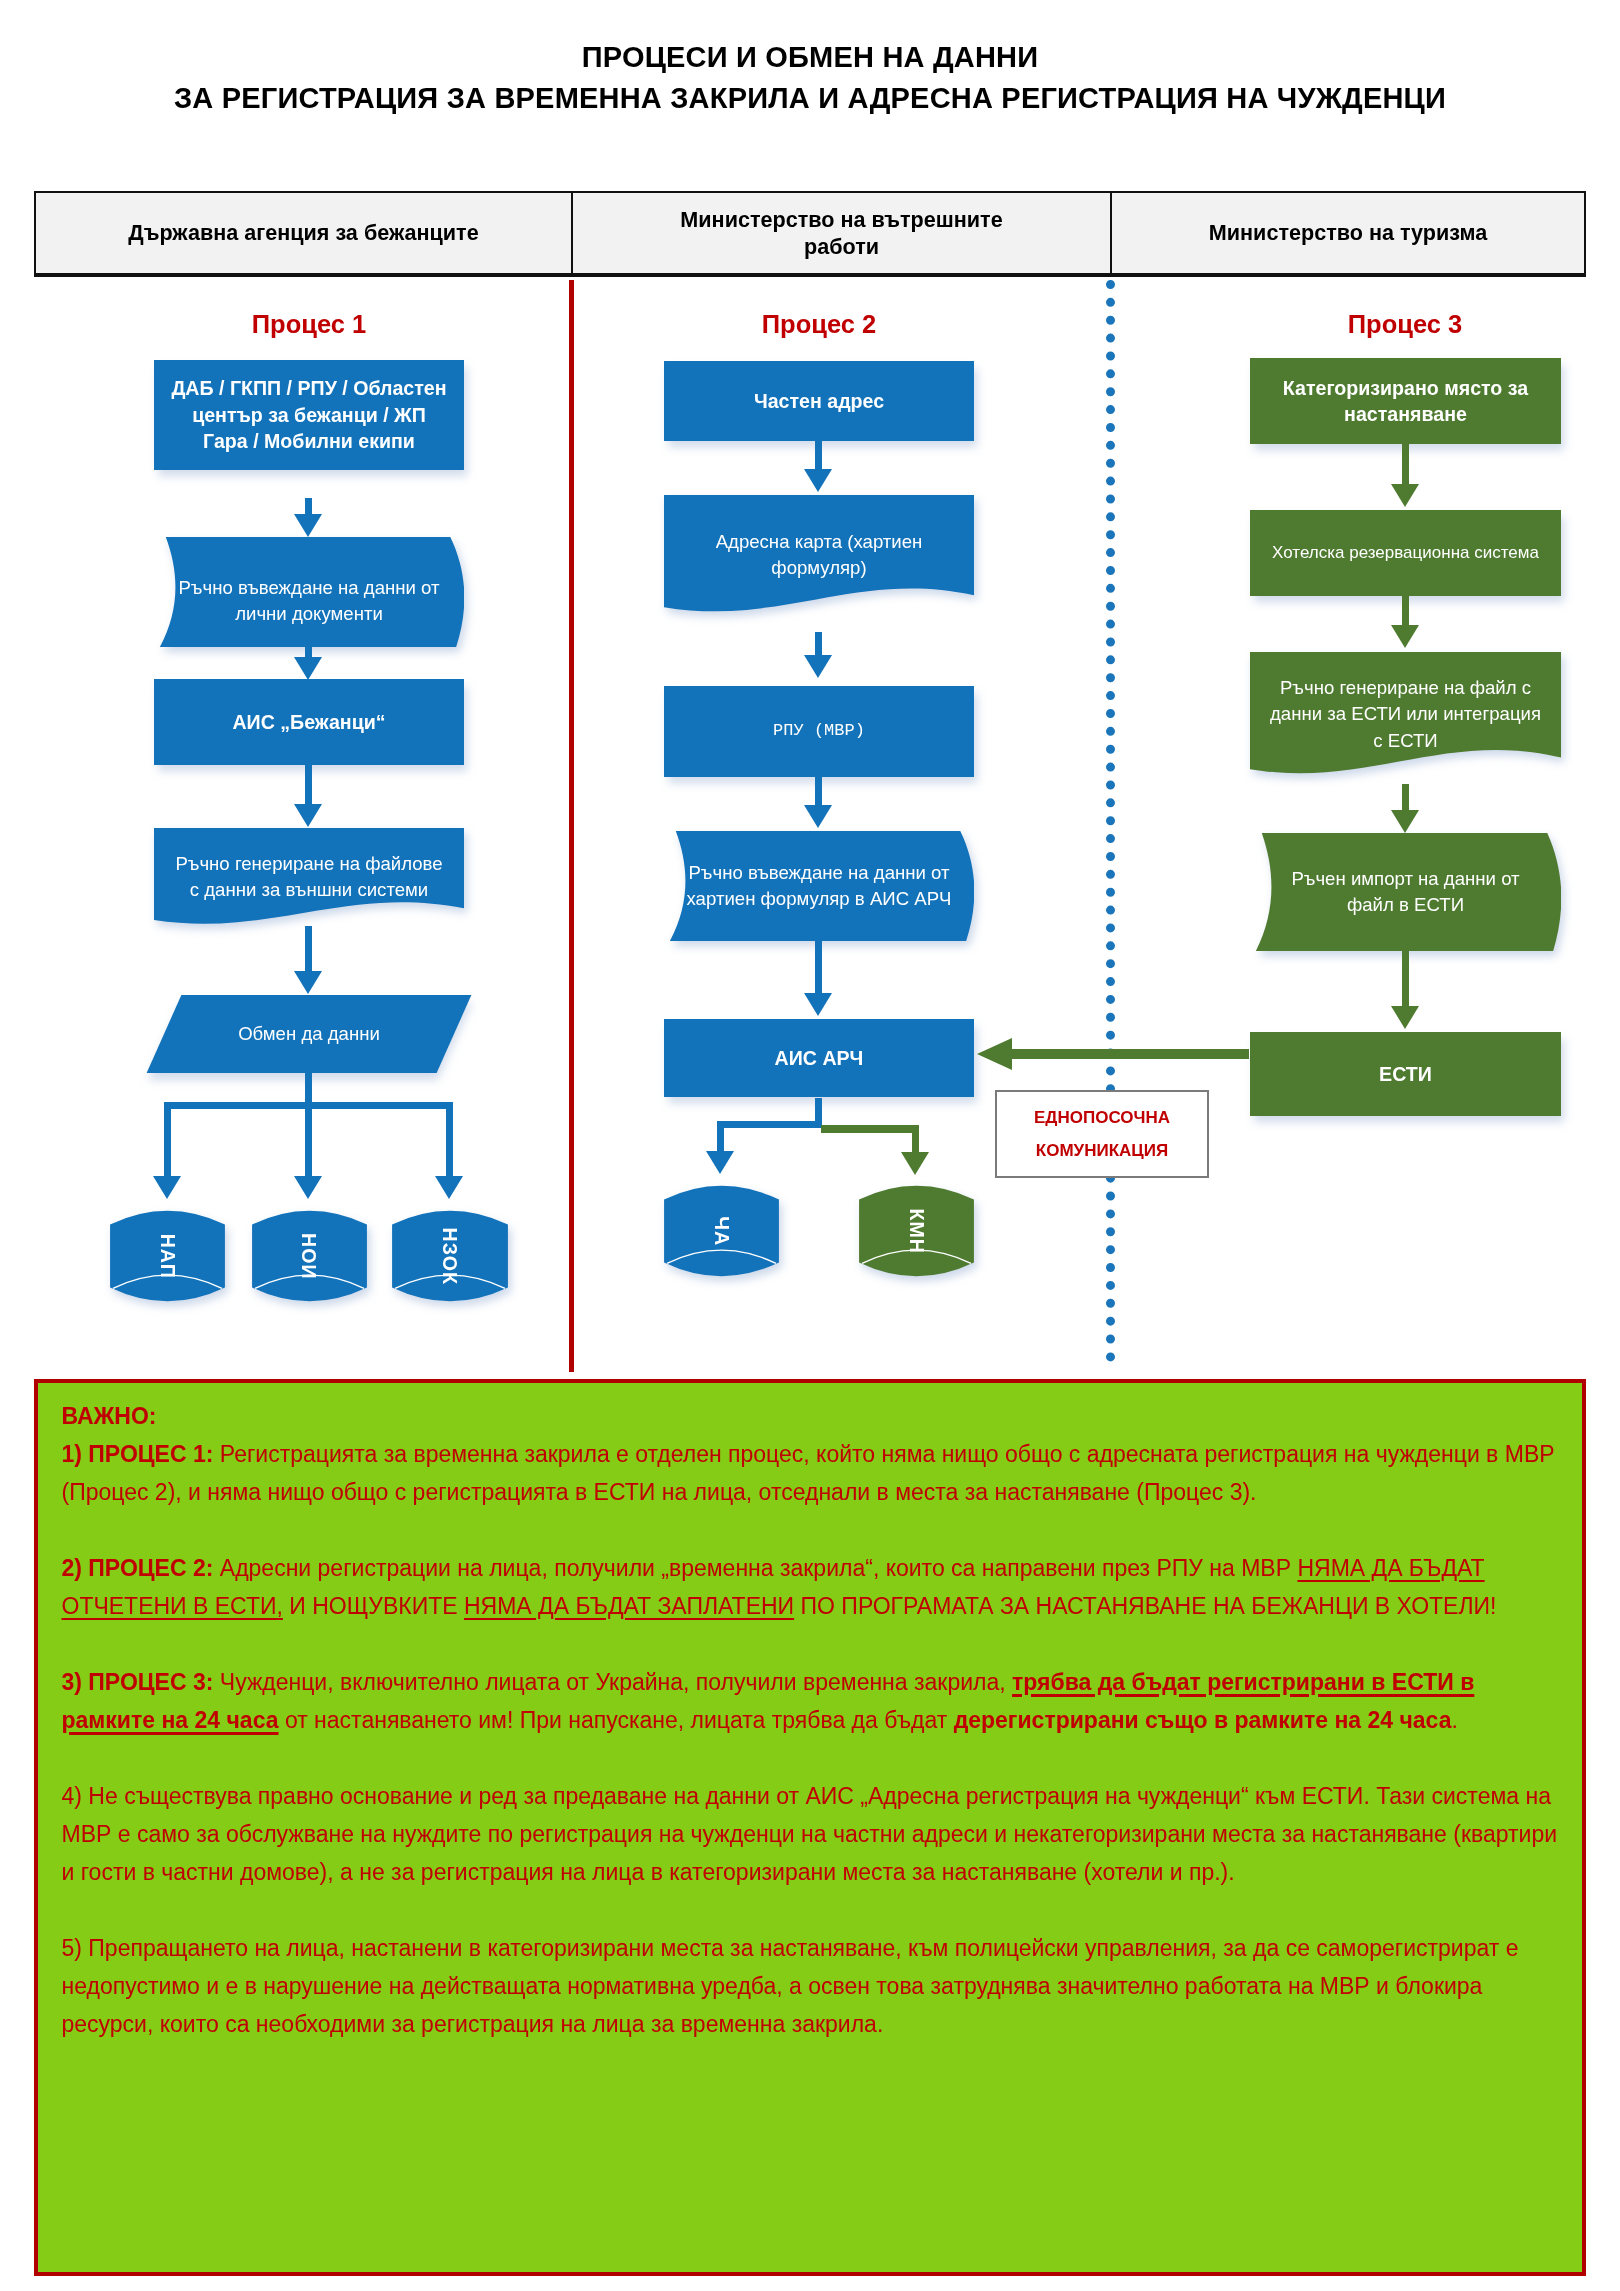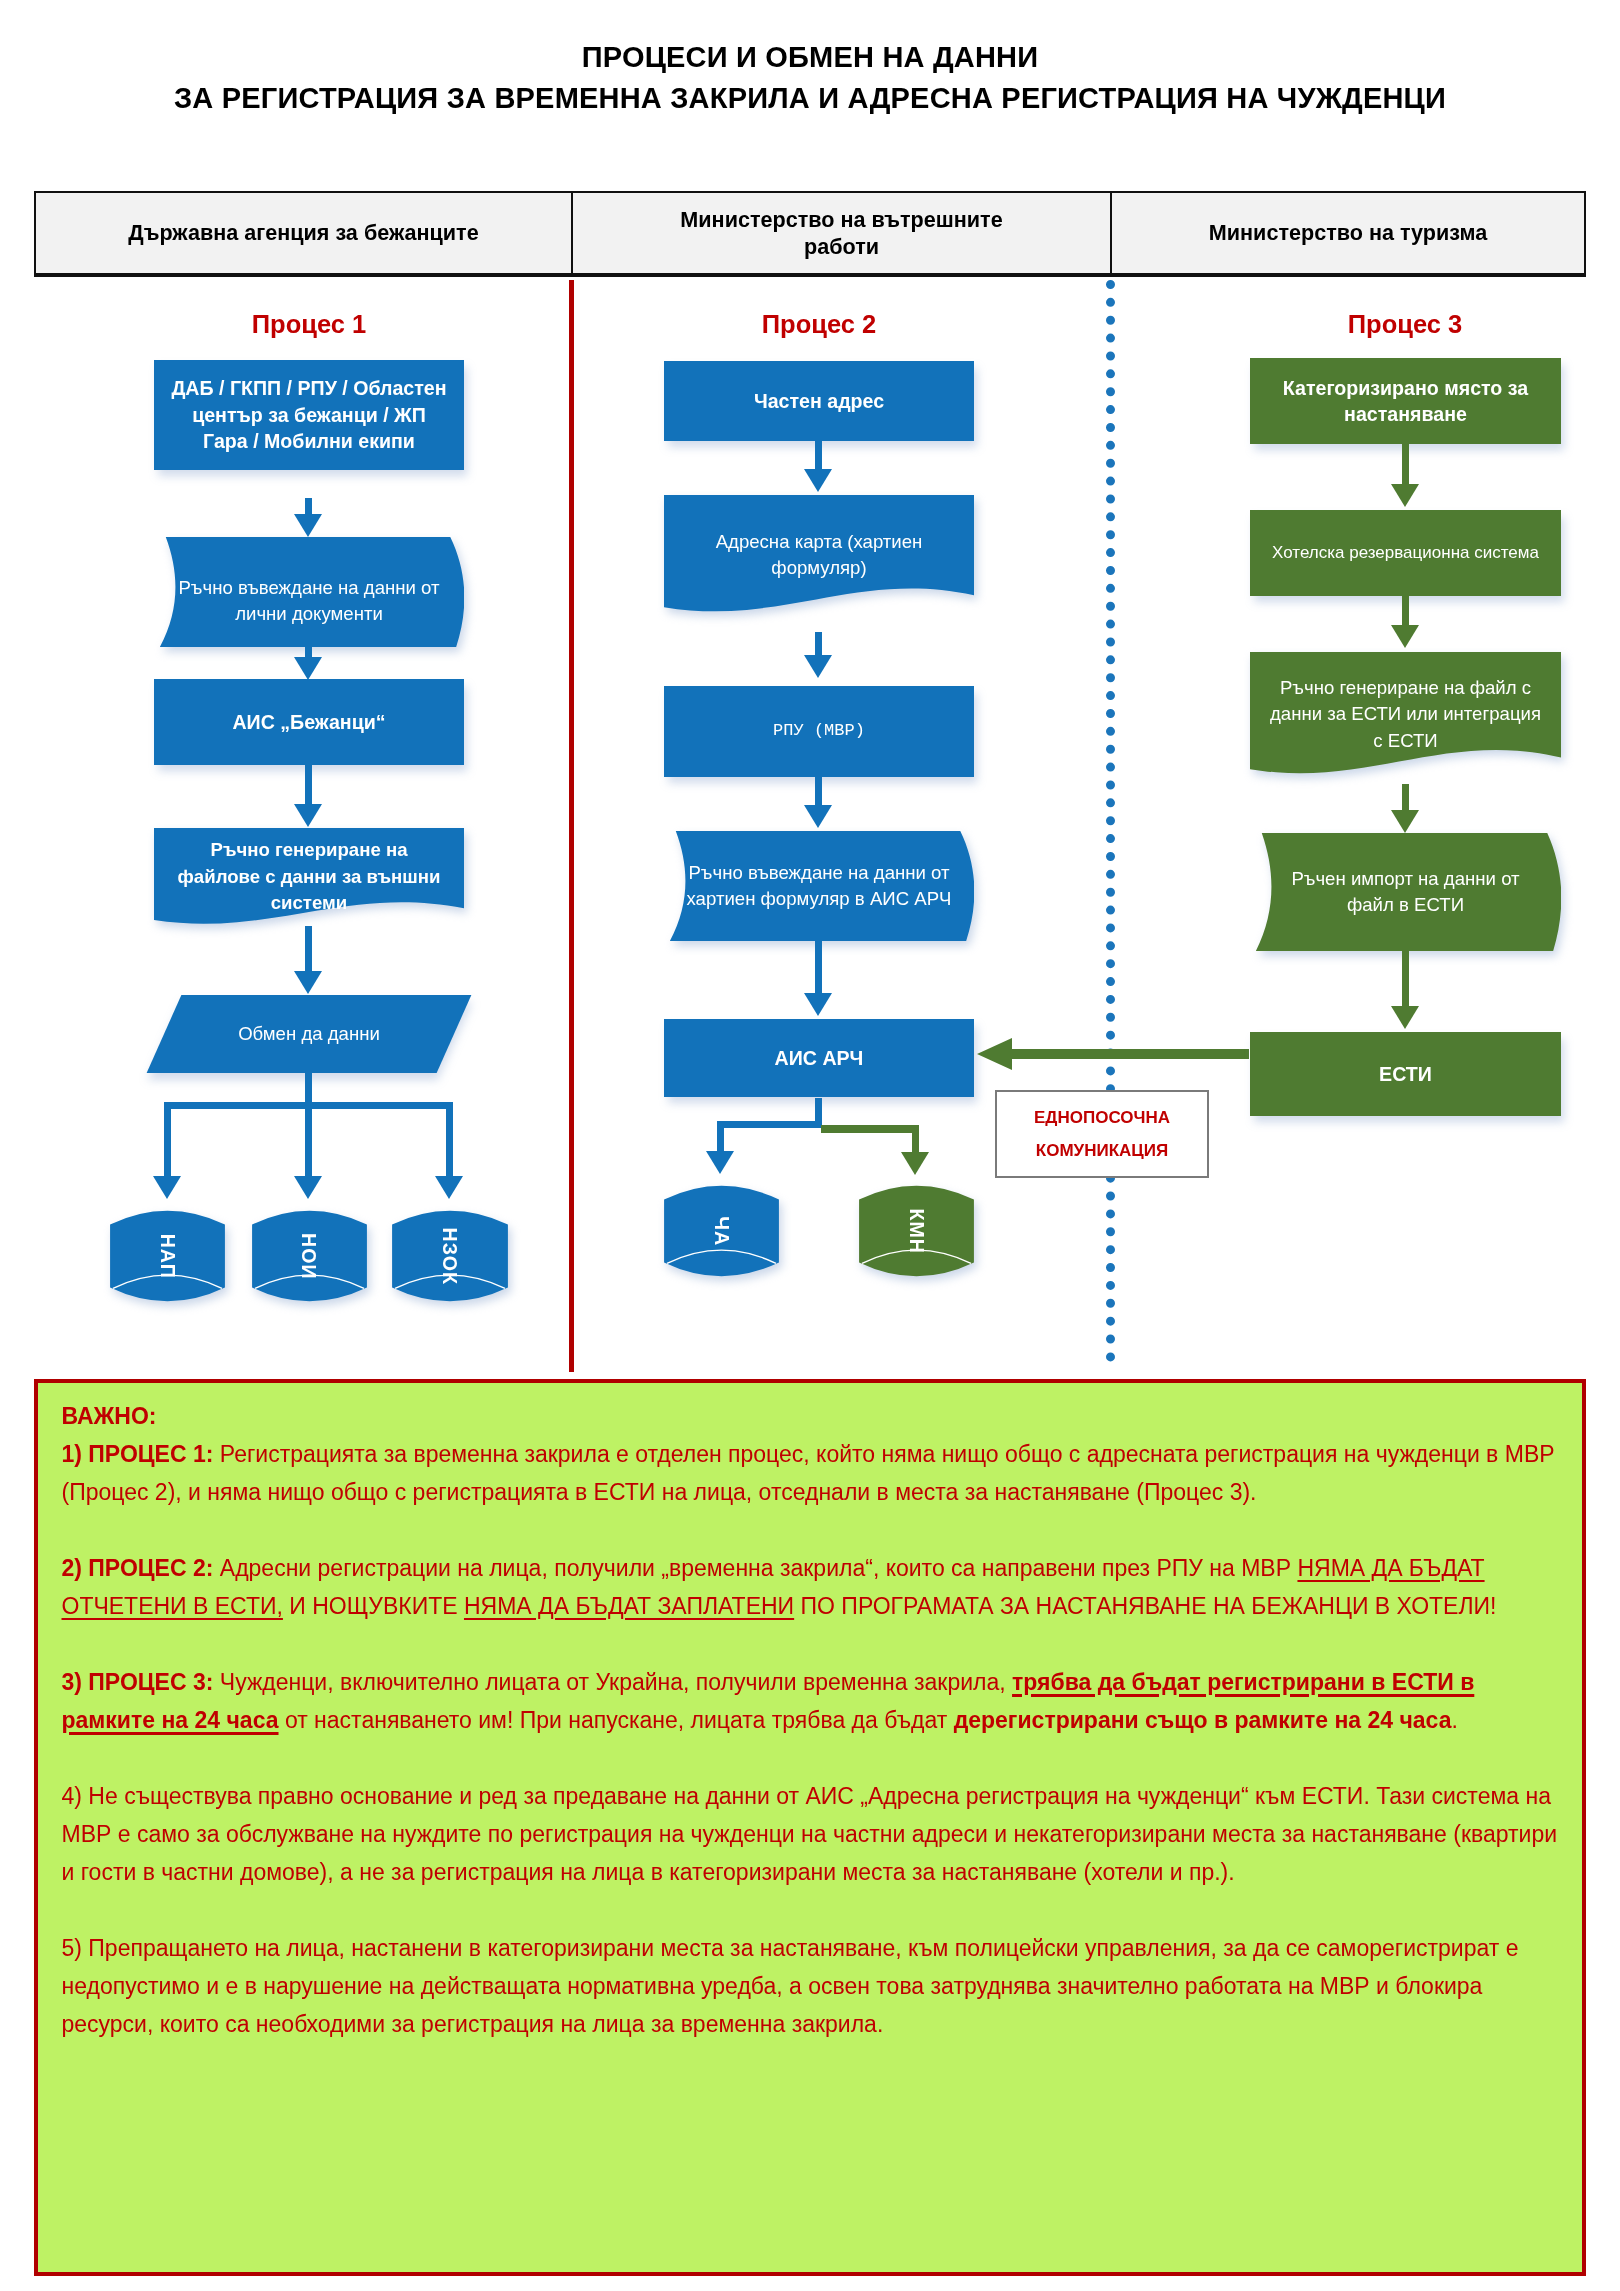--- a/index.html
+++ b/index.html
@@ -65,21 +65,21 @@
   .harrow-left{position:absolute;height:9.8px;background:#4F7B31;}
   .harrow-left::before{content:"";position:absolute;right:100%;top:50%;transform:translateY(-50%);
     border-top:16.7px solid transparent;border-bottom:16.7px solid transparent;border-right:35px solid #4F7B31;}
 
   
   .comm-box{position:absolute;left:995px;top:1090px;width:214px;height:88px;background:#fff;
     border:2px solid #7a7a7a;display:flex;align-items:center;justify-content:center;text-align:center;
     color:#C00000;font-weight:bold;font-size:17px;line-height:33px;box-sizing:border-box;padding:3.9px 9.8px;}
 
   
-  .notes-box{position:absolute;left:34px;top:1379px;width:1552px;height:897px;background:#bef264;
+  .notes-box{position:absolute;left:34px;top:1379px;width:1552px;height:897px;background:#84cc16;
     border:4.9px solid #B00000;box-sizing:border-box;padding:13.7px 23.5px;color:#C00000;
     font-size:23px;line-height:38px;}
   .notes-box .heading{font-weight:bold;}
   .notes-box p{margin:0 0 38px 0;}
   .notes-box p:last-child{margin-bottom:0;}
   .seg-bold{font-weight:bold;}
   .seg-underline{text-decoration:underline;text-decoration-thickness:2px;text-underline-offset:3.9px;}
   .seg-bold-underline{font-weight:bold;text-decoration:underline;text-decoration-thickness:2.5px;text-underline-offset:3.9px;}
 </style>
 </head>
@@ -122,21 +122,21 @@
     </svg>
     <div class="lbl">Ръчно въвеждане на данни от лични документи</div>
   </div>
   <div class="varrow blue-a" style="left:305px;top:647px;height:9.8px;"></div>
 
   <div class="node blue bold" style="left:154px;top:679px;width:310px;height:86px;">
     <span>АИС „Бежанци“</span>
   </div>
   <div class="varrow blue-a" style="left:305px;top:765px;height:39px;"></div>
 
-  <div class="shape" style="left:154px;top:828px;width:310px;height:98px;font-weight:bold;">
+  <div class="shape" style="left:154px;top:828px;width:310px;height:98px;">
     <svg width="310" height="98" viewBox="0 0 316 100" preserveAspectRatio="none">
       <path d="M0,0 H316 V82 C196,58 120,112 0,94 Z" fill="#1272BA"></path>
     </svg>
     <div class="lbl">Ръчно генериране на файлове с данни за външни системи</div>
   </div>
   <div class="varrow blue-a" style="left:305px;top:926px;height:45px;"></div>
 
   <div class="para" style="left:164px;top:995px;width:290px;height:78px;">
     <div class="lbl">Обмен да данни</div>
   </div>

